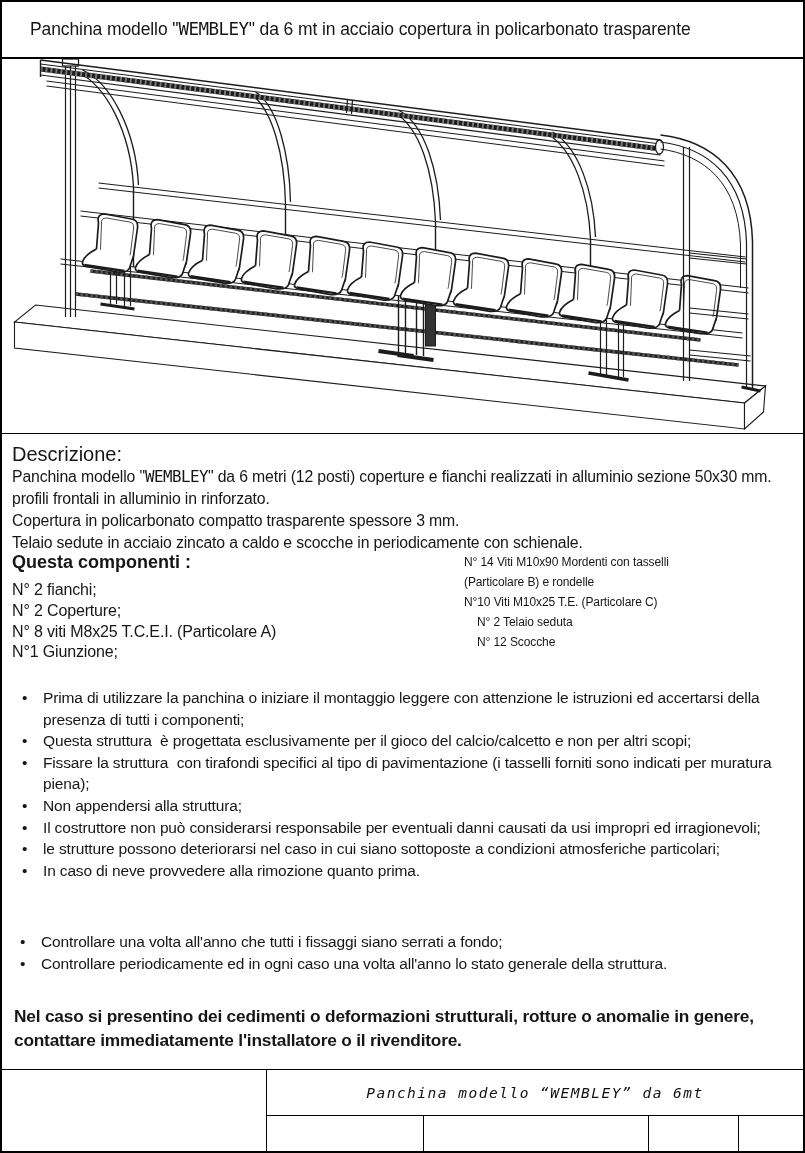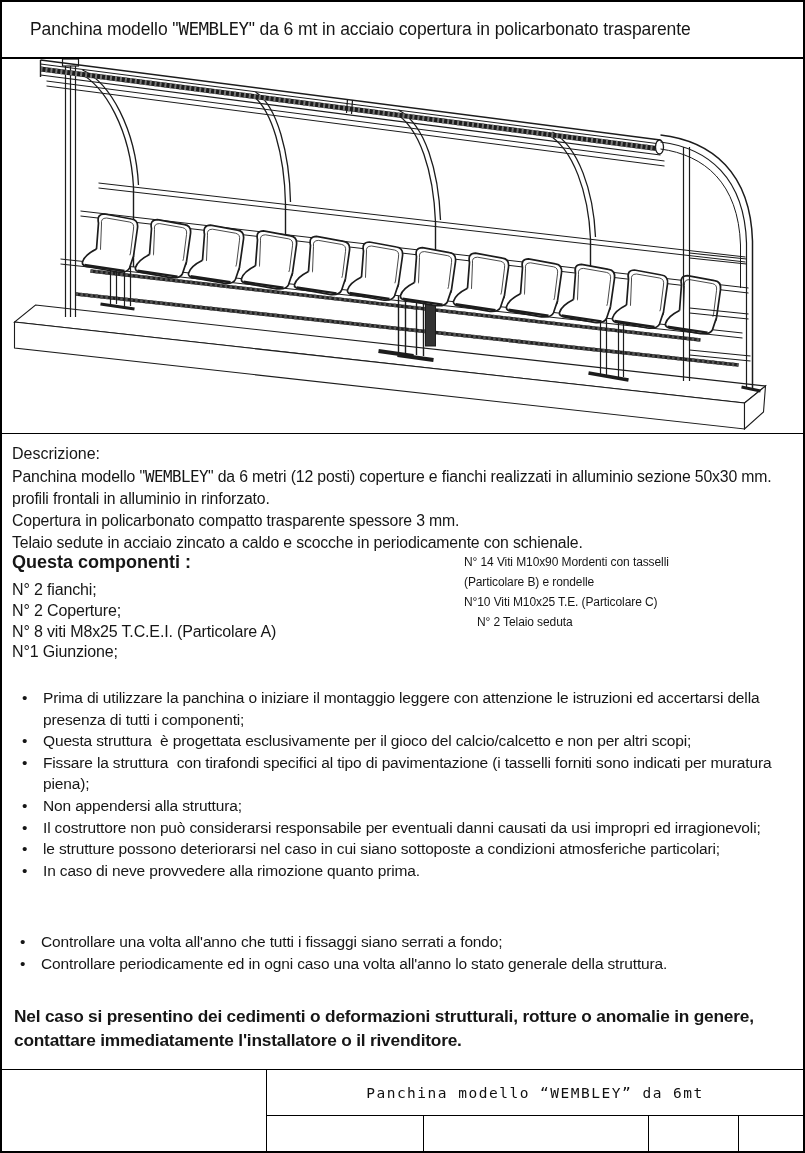--- a/index.html
+++ b/index.html
@@ -14,21 +14,21 @@
     border-bottom:2px solid #000; display:flex; align-items:center;
     padding-left:28px; font-size:17.5px; letter-spacing:-0.1px;
   }
   .cadfont{font-family:"DejaVu Sans Mono", monospace; letter-spacing:-0.5px;}
   .drawing-area{
     position:absolute; top:57px; left:0; right:0; height:374px;
     border-bottom:1.6px solid #000;
   }
   .drawing-area svg{display:block;}
   .content{position:absolute; left:0; right:0; top:431px; font-size:15.8px;}
-  .sec-heading{font-size:16px;}
+  .sec-heading{font-size:20px;}
   #descrizione{position:absolute; top:9px; left:10px; right:4px;}
   #descrizione .dline{white-space:nowrap; line-height:22px; letter-spacing:-0.15px;}
   #descrizione .dhead{line-height:24px;}
   #componenti{position:absolute; top:118px; left:10px; right:6px; display:flex;}
   #componenti .col-left{width:452px;}
   #componenti .col-left h3{margin:0; font-size:18px; font-weight:600; line-height:22px;}
   #componenti .col-left .items{margin-top:7px; font-size:16px; line-height:20.8px; letter-spacing:-0.15px;}
   #componenti .col-right{width:330px; font-size:12px; line-height:20px; letter-spacing:-0.1px; padding-top:1px;}
   #componenti .col-right .ind{padding-left:13px;}
   #avvertenze{position:absolute; top:245px; left:16px; right:8px;}
@@ -40,21 +40,21 @@
   #manutenzione{position:absolute; top:489px; left:14px; right:8px;}
   #manutenzione .bitem{line-height:22px;}
   #final-note{
     position:absolute; top:572px; left:12px; right:10px;
     font-weight:bold; font-size:17.3px; line-height:23.5px; letter-spacing:-0.2px;
   }
   .titleblock{position:absolute; left:0; right:0; top:1067px; height:86px; border-top:1.6px solid #000;}
   .tb-right{position:absolute; left:264px; top:0; bottom:0; right:0; border-left:1.4px solid #000;}
   .tb-title-row{
     height:45px; border-bottom:1.4px solid #000; display:flex; align-items:center; justify-content:center;
-    font-family:"DejaVu Sans Mono", monospace; font-size:14.5px; letter-spacing:1.5px; color:#111;
+    font-family:"DejaVu Sans Mono", monospace; font-size:14.5px; letter-spacing:1.5px; color:#111;font-style:italic;
   }
   .tb-cells{display:flex; height:40px;}
   .tb-cells .c{border-right:1.4px solid #000; height:100%;}
   .tb-cells .c1{width:156px;} .tb-cells .c2{width:224px;} .tb-cells .c3{width:89px;} .tb-cells .c4{flex:1; border-right:none;}
 </style>
 </head>
 <body>
 
 <div class="page">
 
@@ -176,20 +176,21 @@
           <div>N° 2 Coperture;</div>
           <div>N° 8 viti M8x25 T.C.E.I. (Particolare A)</div>
           <div>N°1 Giunzione;</div>
         </div>
       </div>
       <div class="col-right">
         <div>N° 14 Viti M10x90 Mordenti con tasselli</div>
         <div>(Particolare B) e rondelle</div>
         <div>N°10 Viti M10x25 T.E. (Particolare C)</div>
         <div class="ind">N° 2 Telaio seduta</div>
+        <div class="ind">N° 12 Scocche</div>
       </div>
     </div>
 
     <div id="avvertenze">
       <div class="blist">
         <div class="bitem">
             <span class="blt">•</span>
             <span class="btx">Prima di utilizzare la panchina o iniziare il montaggio leggere con attenzione le istruzioni ed accertarsi della presenza di tutti i componenti;</span>
           </div>
         <div class="bitem">

